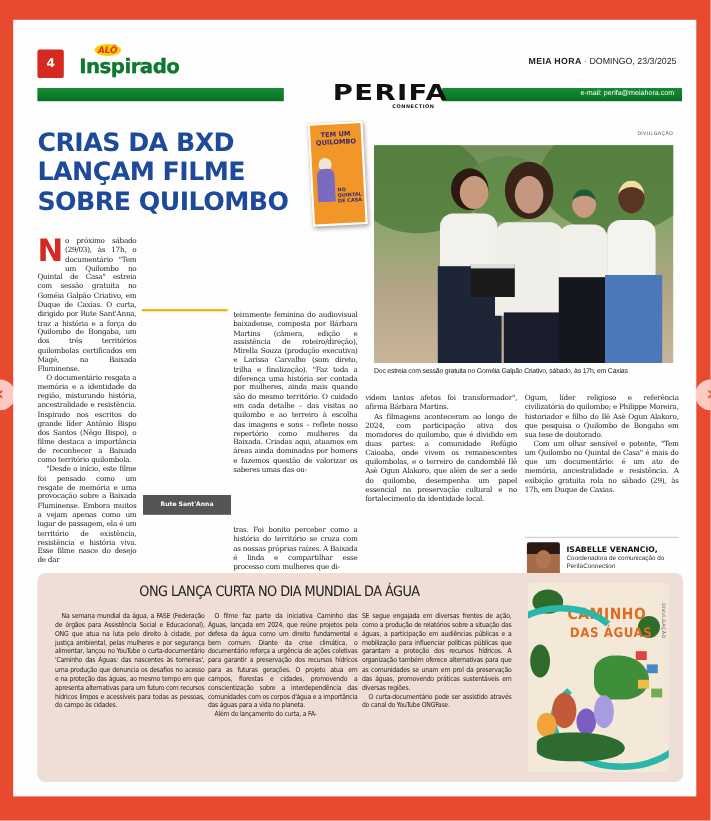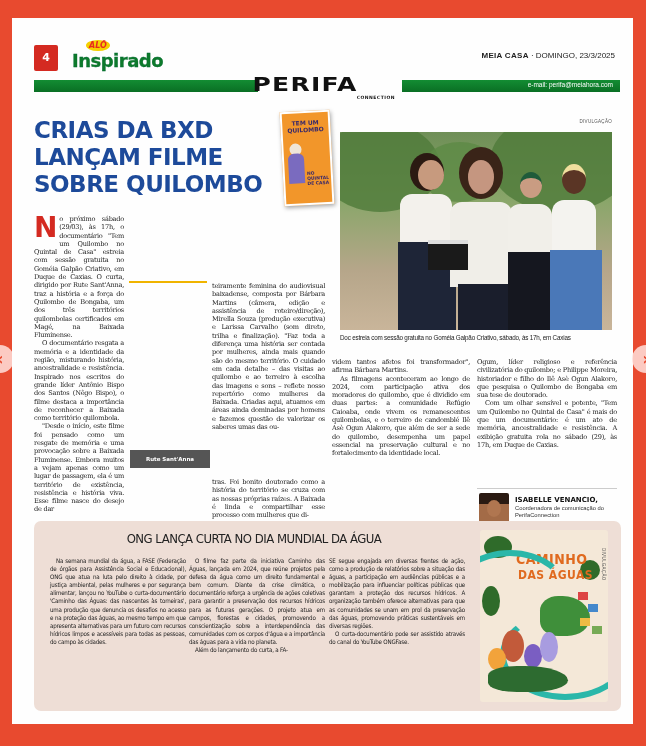--- a/index.html
+++ b/index.html
@@ -14,21 +14,21 @@
   .page-num { position: absolute; left: 22px; top: 27px; width: 24px; height: 26px; background: #d42a21; color: #fff; font: bold 11px/26px "DejaVu Sans", sans-serif; text-align: center; border-radius: 2px; }
   .section-logo { position: absolute; left: 60px; top: 24px; height: 30px; }
   .section-logo .alo { position: absolute; left: 14px; top: -2px; font: bold italic 8px "DejaVu Sans", sans-serif; color: #e82a1f; background: #f5d000; border-radius: 50%; padding: 1px 3px; }
   .section-logo .comunidade { position: absolute; left: 0; top: 8px; font: bold 18px "DejaVu Sans", sans-serif; color: #0d7a2b; letter-spacing: -0.5px; white-space: nowrap; -webkit-text-stroke: 0.3px #063; }
   .masthead-date { position: absolute; right: 18px; top: 33px; font: 8px "Liberation Sans Narrow", "Liberation Sans", sans-serif; color: #222; }
   .masthead-date b { font-weight: bold; letter-spacing: 0.3px; }
   .green-bar { position: absolute; top: 62px; height: 12px; background: linear-gradient(#138d33, #0a6f24); }
   .green-bar.left { left: 22px; width: 224px; }
   .green-bar.right { left: 390px; width: 218px; }
   .email { position: absolute; right: 20px; top: 63px; font: 6.5px "Liberation Sans", sans-serif; color: #fff; }
-  .perifa-logo { position: absolute; left: 251px; top: 56px; width: 134px; height: 26px; text-align: left; }
+  .perifa-logo { position: absolute; left: 251px; top: 56px; width: 134px; height: 26px; text-align: right; }
   .perifa-logo .word { font: 900 20px/20px "DejaVu Sans", sans-serif; letter-spacing: 1px; color: #111; transform: scaleX(1.25); display: inline-block; }
   .perifa-logo .sub { position: absolute; right: 2px; bottom: 0; font: bold 4.5px "DejaVu Sans", sans-serif; letter-spacing: 0.5px; color: #111; }
 
   
   .headline { position: absolute; left: 22px; top: 99px; width: 250px; font: 900 23px/27px "DejaVu Sans", sans-serif; color: #1d4a9a; letter-spacing: -0.5px; }
   .book-cover { position: absolute; left: 270px; top: 93px; width: 50px; height: 94px; background: #f2962a; transform: rotate(-3deg); box-shadow: 1px 2px 4px rgba(0,0,0,0.35); border: 2px solid #fff; padding: 6px 3px; overflow: hidden; }
   .book-cover .bt { font: bold 6px/7px "DejaVu Sans", sans-serif; color: #3b2a6a; text-align: center; }
   .book-cover .fig { position: absolute; left: 4px; top: 40px; width: 16px; height: 30px; background: #7a6bbf; border-radius: 6px 6px 0 0; }
   .book-cover .head { position: absolute; left: 6px; top: 30px; width: 12px; height: 12px; background: #efe6d8; border-radius: 50%; }
   .book-cover .bb { position: absolute; left: 22px; top: 58px; font: bold 4.5px/5px "DejaVu Sans", sans-serif; color: #3b2a6a; }
@@ -77,21 +77,21 @@
 <body>
 
 <div class="nav-arrow nav-prev"><span>‹</span></div>
 
 <div class="page">
   <div class="page-num">4</div>
   <div class="section-logo">
     <span class="alo">ALÔ</span>
     <span class="comunidade">Inspirado</span>
   </div>
-  <div class="masthead-date"><b>MEIA CASA</b><span> · DOMINGO, 23/3/2025</span></div>
+  <div class="masthead-date"><b>MEIA HORA</b><span> · DOMINGO, 23/3/2025</span></div>
 
   <div class="green-bar left"></div>
   <div class="green-bar right"></div>
   <div class="email">e-mail: perifa@meiahora.com</div>
   <div class="perifa-logo">
     <span class="word">PERIFA</span>
     <span class="sub">CONNECTION</span>
   </div>
 
   <h1 class="headline">CRIAS DA BXD LANÇAM FILME SOBRE QUILOMBO</h1>
@@ -134,21 +134,21 @@
     <p>"Desde o início, este filme foi pensado como um resgate de memória e uma provocação sobre a Baixada Fluminense. Embora muitos a vejam apenas como um lugar de passagem, ela é um território de existência, resistência e história viva. Esse filme nasce do desejo de dar</p>
   </div>
 
   <div class="pullquote-rule"></div>
   <div class="quote-author">Rute Sant'Anna</div>
 
   <div class="body-text" style="left:200px; top:264px; width:113px;">
     <p class="noind">teiramente feminina do audiovisual baixadense, composta por Bárbara Martins (câmera, edição e assistência de roteiro/direção), Mirella Souza (produção executiva) e Larissa Carvalho (som direto, trilha e finalização). "Faz toda a diferença uma história ser contada por mulheres, ainda mais quando são do mesmo território. O cuidado em cada detalhe – das visitas ao quilombo e ao terreiro à escolha das imagens e sons – reflete nosso repertório como mulheres da Baixada. Criadas aqui, atuamos em áreas ainda dominadas por homens e fazemos questão de valorizar os saberes umas das ou-</p>
   </div>
   <div class="body-text" style="left:200px; top:460px; width:113px;">
-    <p class="noind">tras. Foi bonito doutorado como a história do território se cruza com as nossas próprias raízes. A Baixada é linda e compartilhar esse processo com mulheres que di-</p>
+    <p class="noind">tras. Foi bonito perceber como a história do território se cruza com as nossas próprias raízes. A Baixada é linda e compartilhar esse processo com mulheres que di-</p>
   </div>
 
   <div class="body-text" style="left:320px; top:340px; width:138px;">
     <p class="noind">videm tantos afetos foi transformador", afirma Bárbara Martins.</p>
     <p>As filmagens aconteceram ao longo de 2024, com participação ativa dos moradores do quilombo, que é dividido em duas partes: a comunidade Refúgio Caioaba, onde vivem os remanescentes quilombolas, e o terreiro de candomblé Ilê Asè Ogun Alakoro, que além de ser a sede do quilombo, desempenha um papel essencial na preservação cultural e no fortalecimento da identidade local.</p>
   </div>
 
   <div class="body-text" style="left:465px; top:340px; width:140px;">
     <p class="noind">Ogum, líder religioso e referência civilizatória do quilombo; e Philippe Moreira, historiador e filho do Ilê Asè Ogun Alakoro, que pesquisa o Quilombo de Bongaba em sua tese de doutorado.</p>
     <p>Com um olhar sensível e potente, "Tem um Quilombo no Quintal de Casa" é mais do que um documentário: é um ato de memória, ancestralidade e resistência. A exibição gratuita rola no sábado (29), às 17h, em Duque de Caxias.</p>

